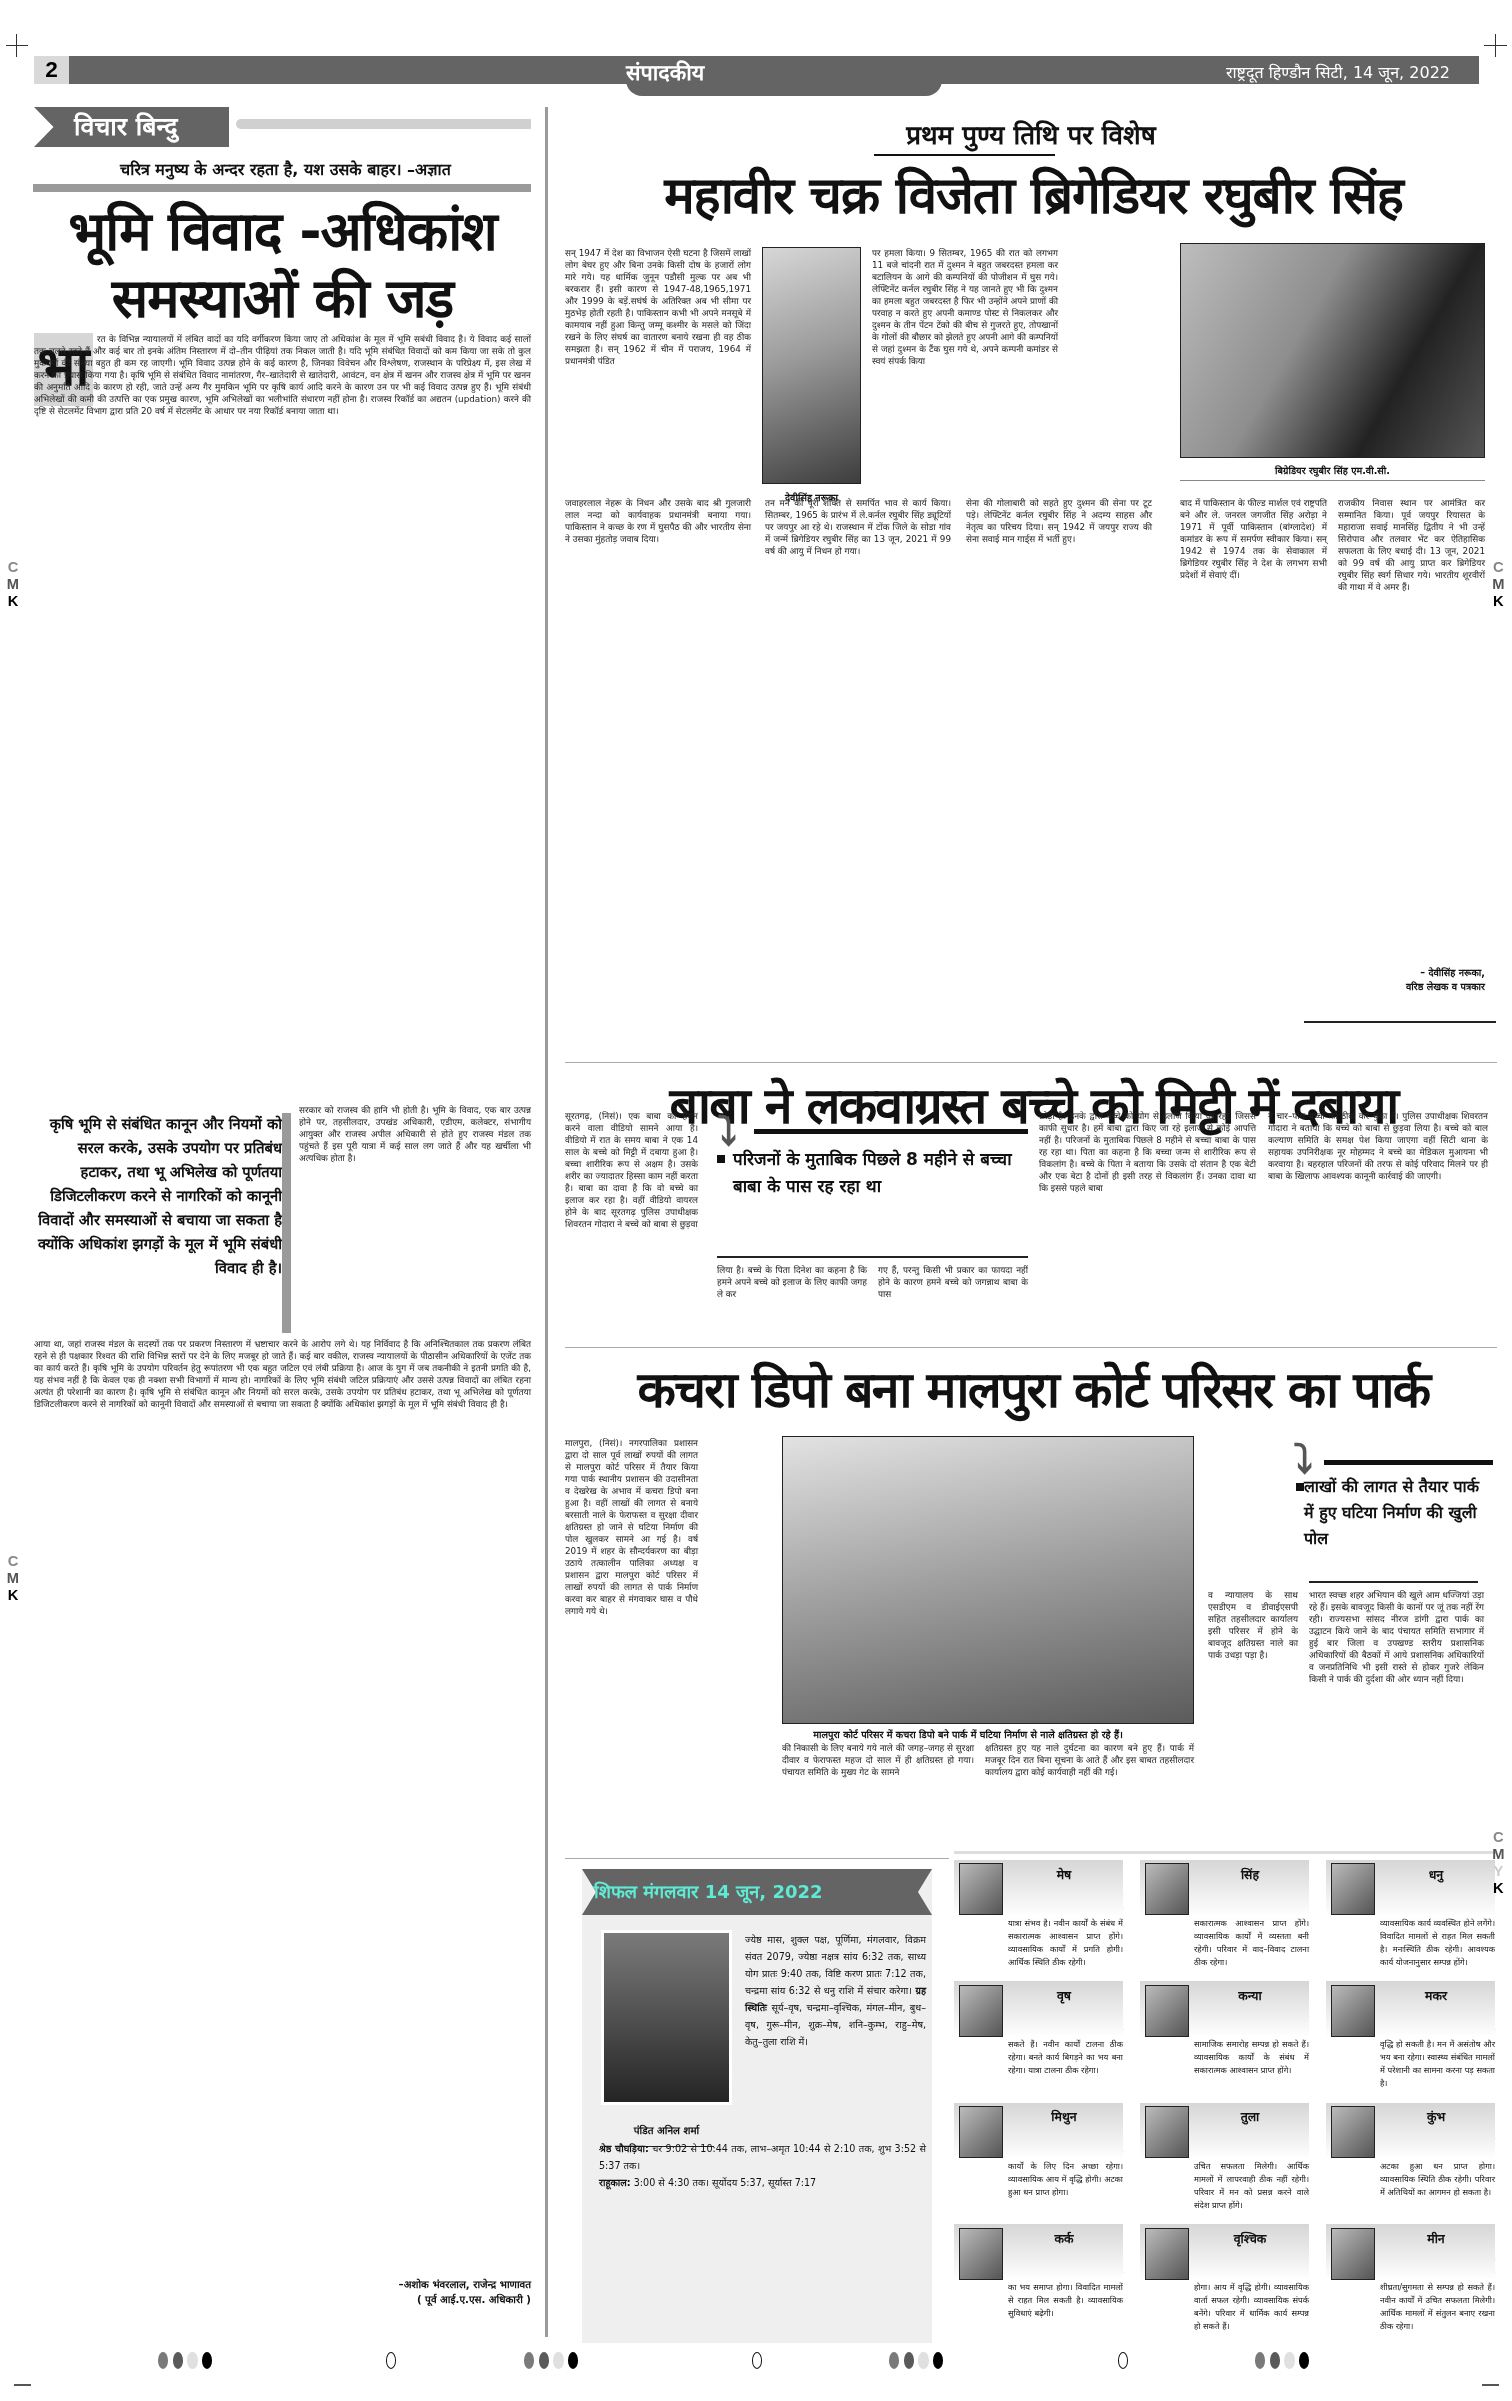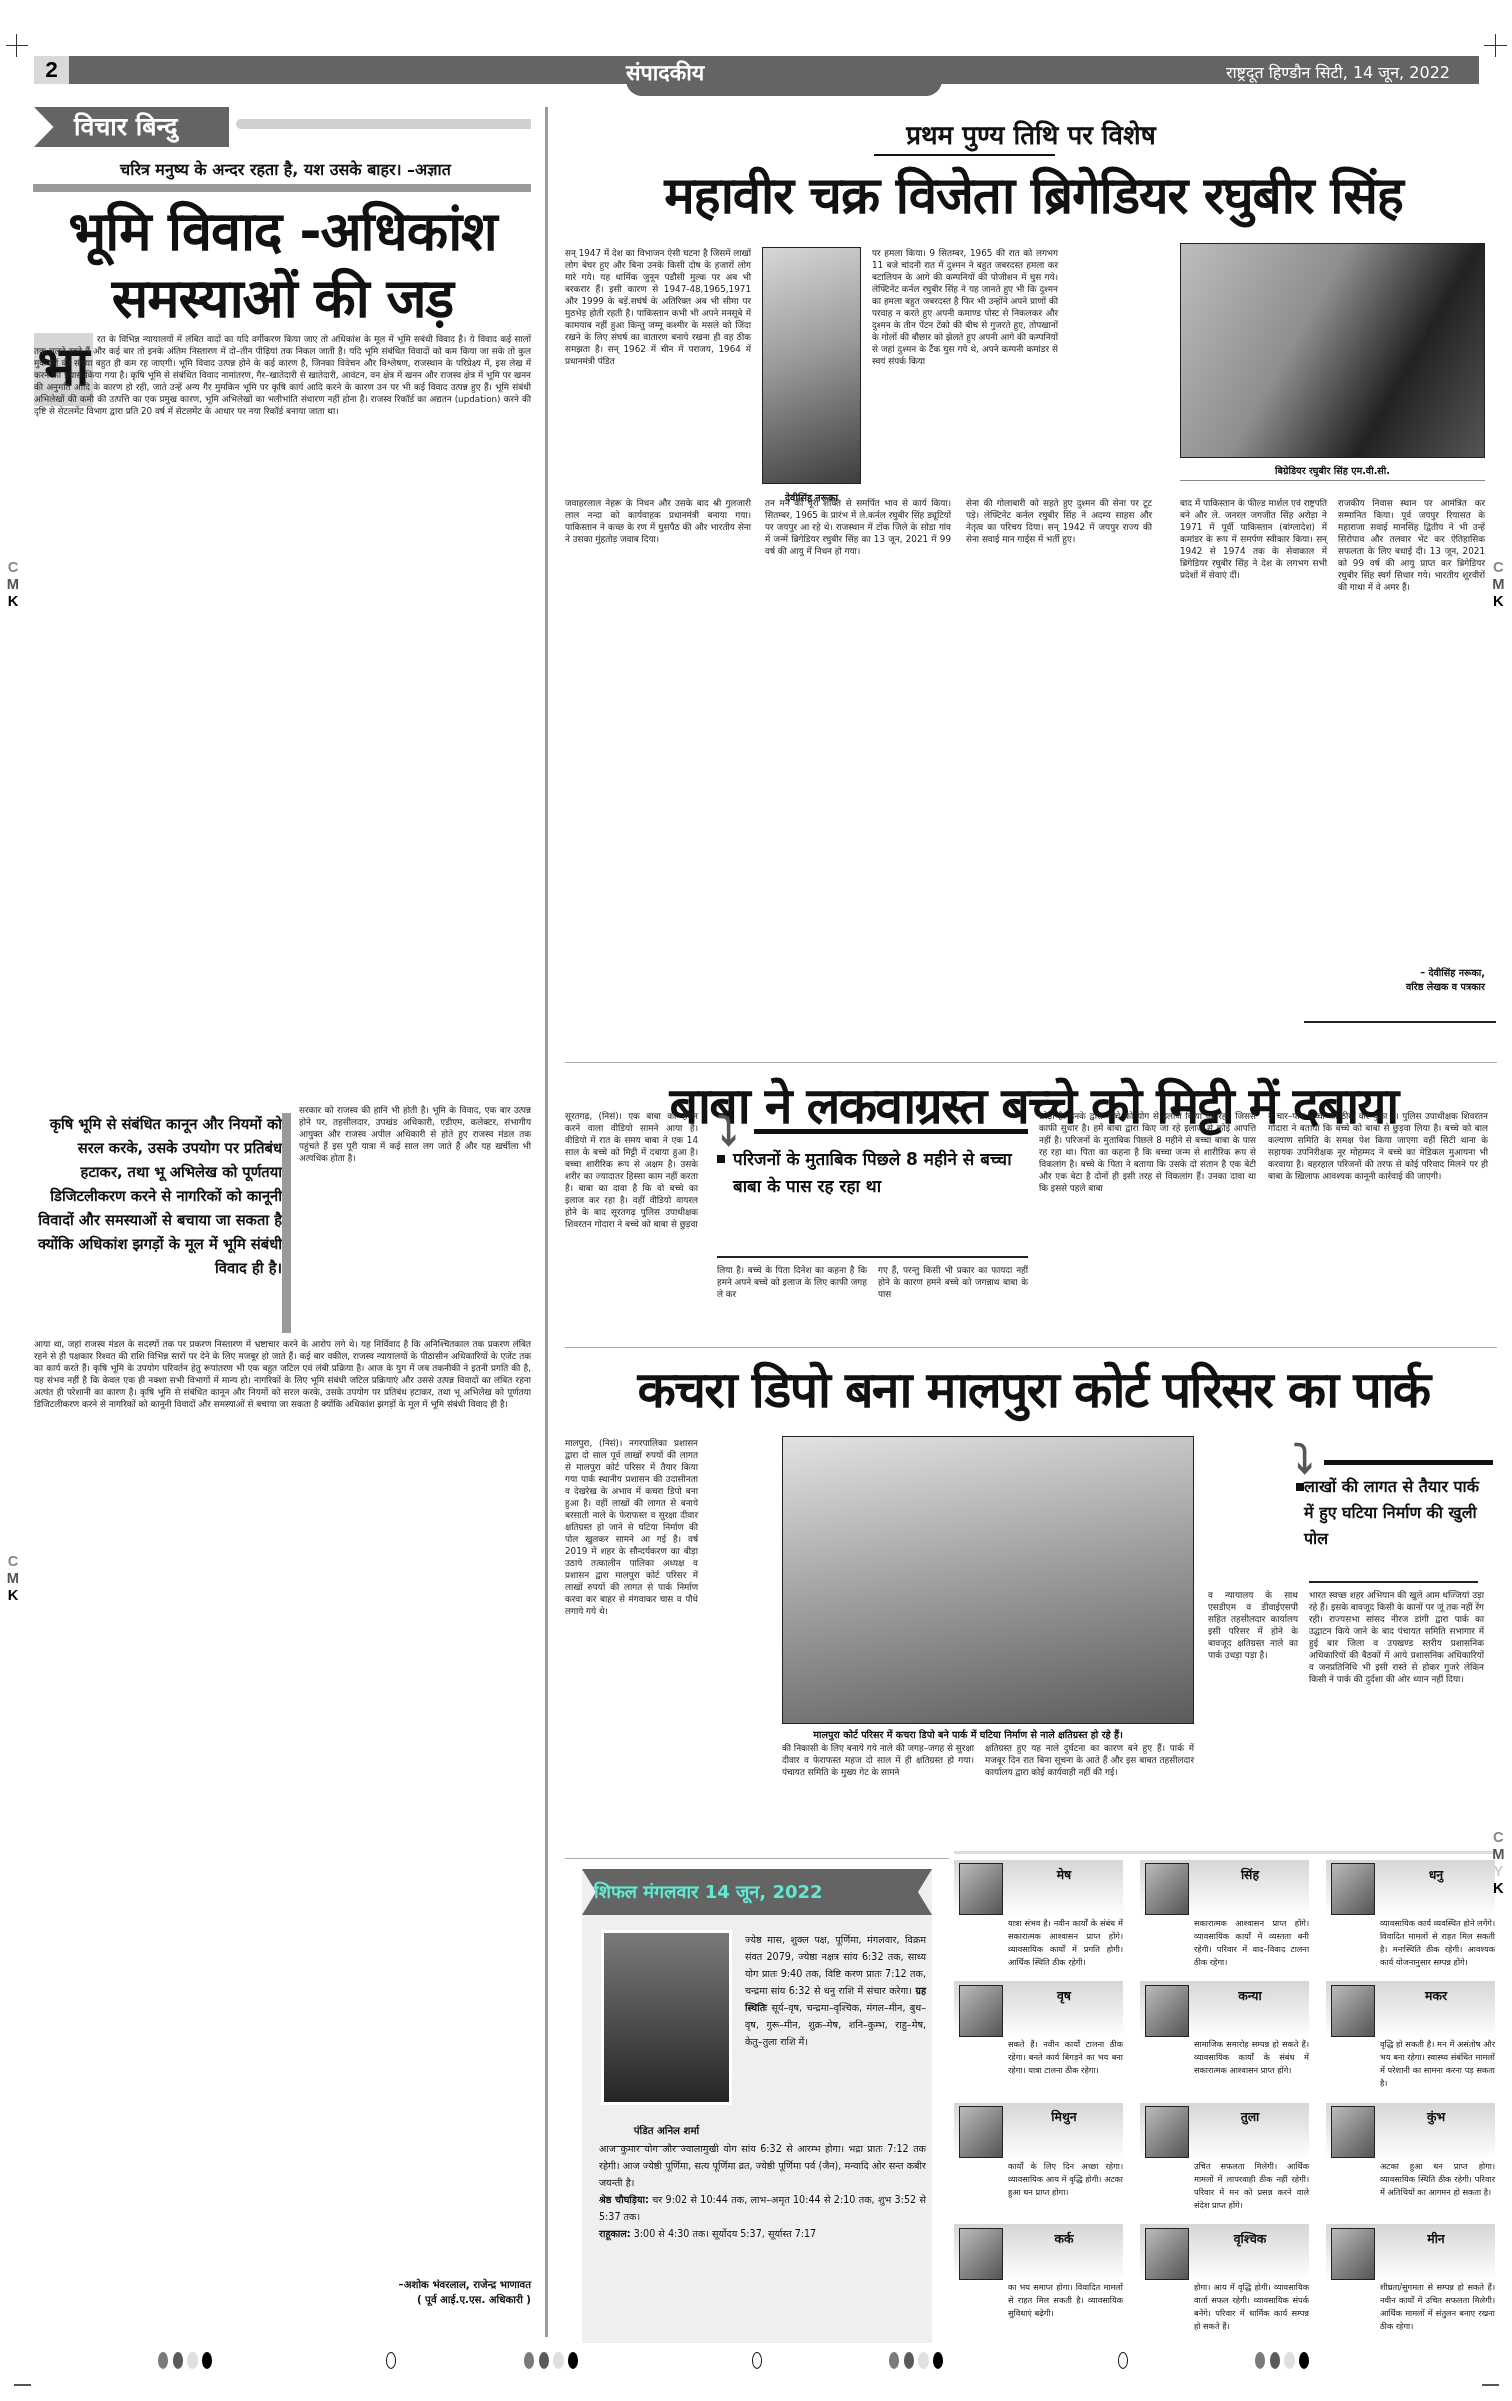--- a/index.html
+++ b/index.html
@@ -183,21 +183,20 @@
 <div class="abs ras-panel"></div>
 <div class="abs ras-tag">राशिफल मंगलवार 14 जून, 2022</div>
 <div class="abs pandit-photo"></div>
 <div class="abs pandit-name">पंडित अनिल शर्मा</div>
 <div class="abs pandit-rule"></div>
 <p class="abs ras-txt ras-p1">
   <span>ज्येष्ठ मास, शुक्ल पक्ष, पूर्णिमा, मंगलवार, विक्रम संवत 2079, ज्येष्ठा नक्षत्र सांय 6:32 तक, साध्य योग प्रातः 9:40 तक, विष्टि करण प्रातः 7:12 तक, चन्द्रमा सांय 6:32 से धनु राशि में संचार करेगा।</span>
   <b>ग्रह स्थितिः</b> <span>सूर्य–वृष, चन्द्रमा–वृश्चिक, मंगल–मीन, बुध–वृष, गुरू–मीन, शुक्र–मेष, शनि–कुम्भ, राहु–मेष, केतु–तुला राशि में।</span>
 </p>
 <div class="abs ras-txt ras-p2">
-  <p>आज कुमार योग और ज्वालामुखी योग सांय 6:32 से आरम्भ होगा। भद्रा प्रातः 7:12 तक रहेगी। आज ज्येष्ठी पूर्णिमा, सत्य पूर्णिमा व्रत, ज्येष्ठी पूर्णिमा पर्व (जैन), मन्वादि ओर सन्त कबीर जयन्ती है।</p>
   <p><b>श्रेष्ठ चौघड़िया:</b> <span>चर 9:02 से 10:44 तक, लाभ–अमृत 10:44 से 2:10 तक, शुभ 3:52 से 5:37 तक।</span></p>
   <p><b>राहूकाल:</b> <span>3:00 से 4:30 तक। सूर्योदय 5:37, सूर्यास्त 7:17</span></p>
 </div>
 
 <div class="abs ras-topline"></div>
 <div class="abs" style="left:954px;top:1860px;width:542px;display:grid;grid-template-columns:repeat(3,169px);column-gap:17px;row-gap:12.4px;">
   <div class="rashi">
       <div class="rashi-head">
         <div class="rashi-img"></div>
         <div class="rashi-name">मेष</div>

